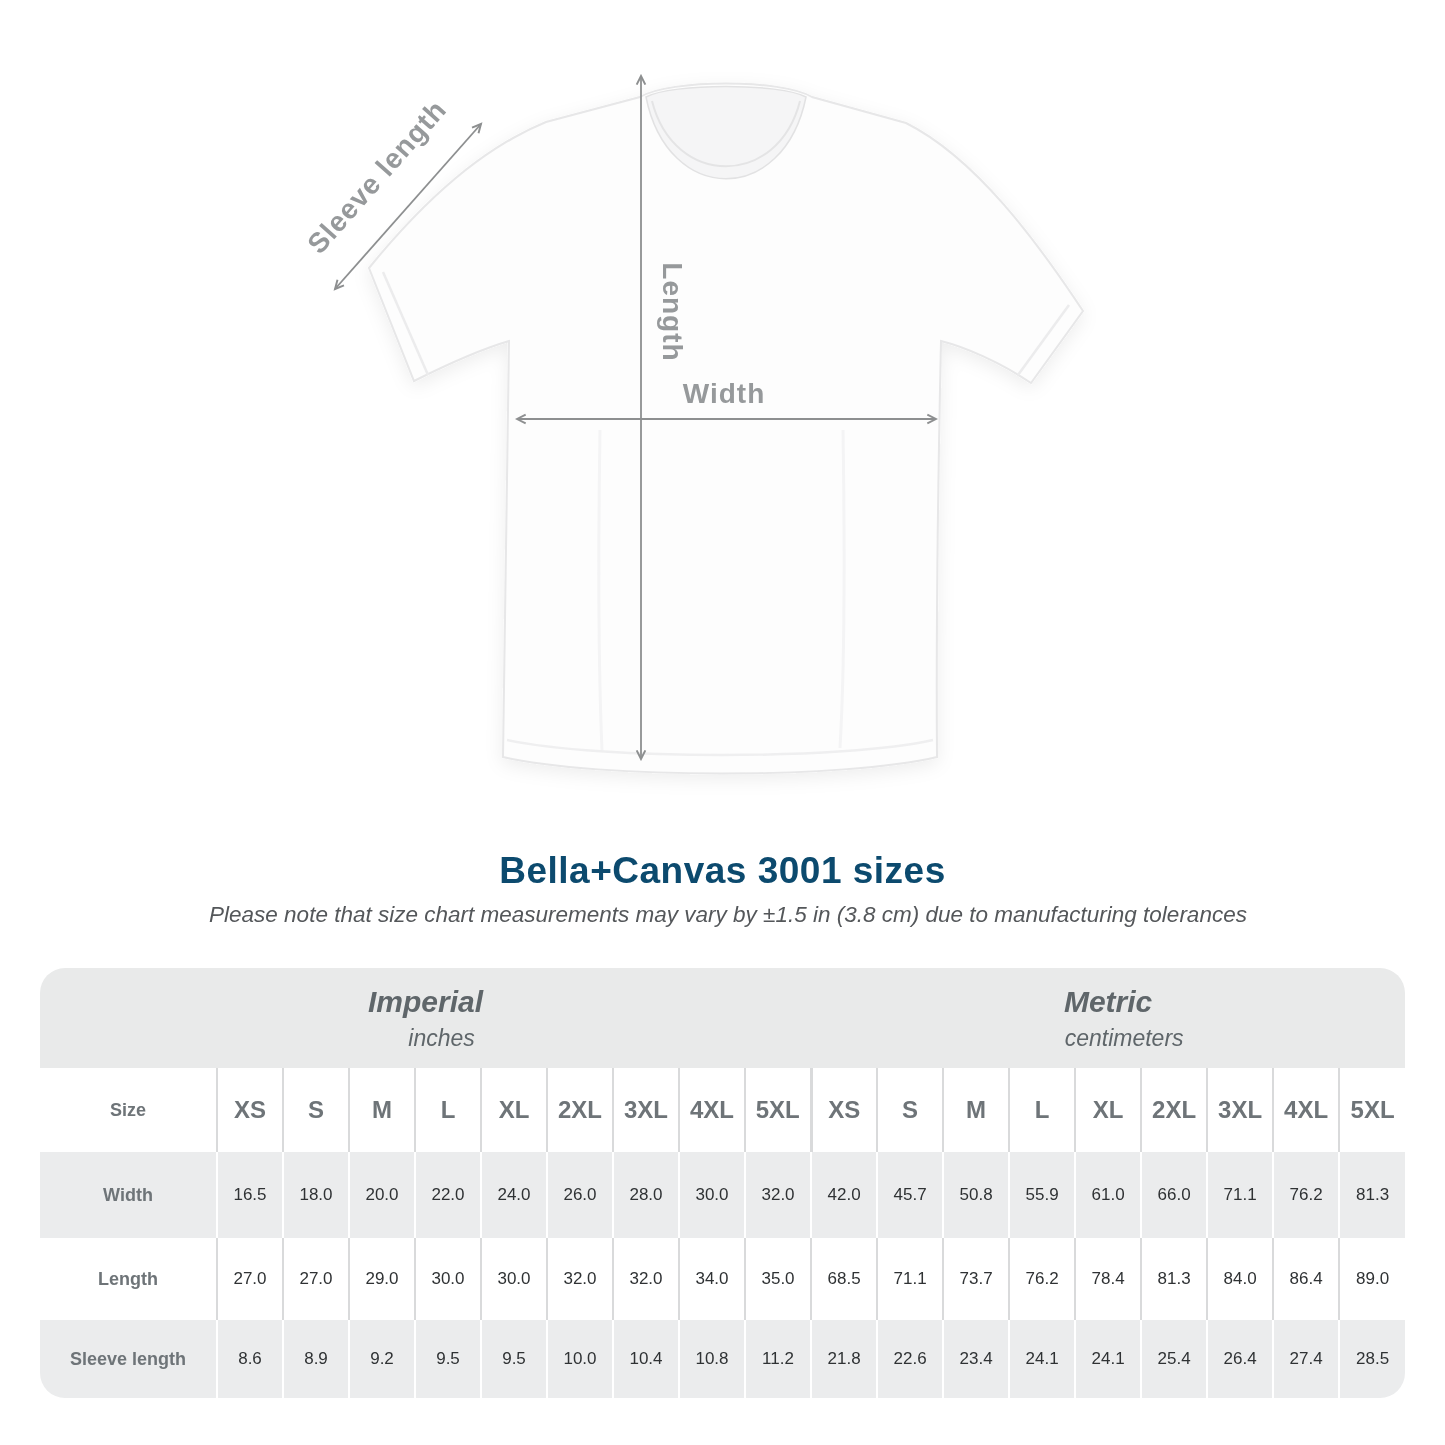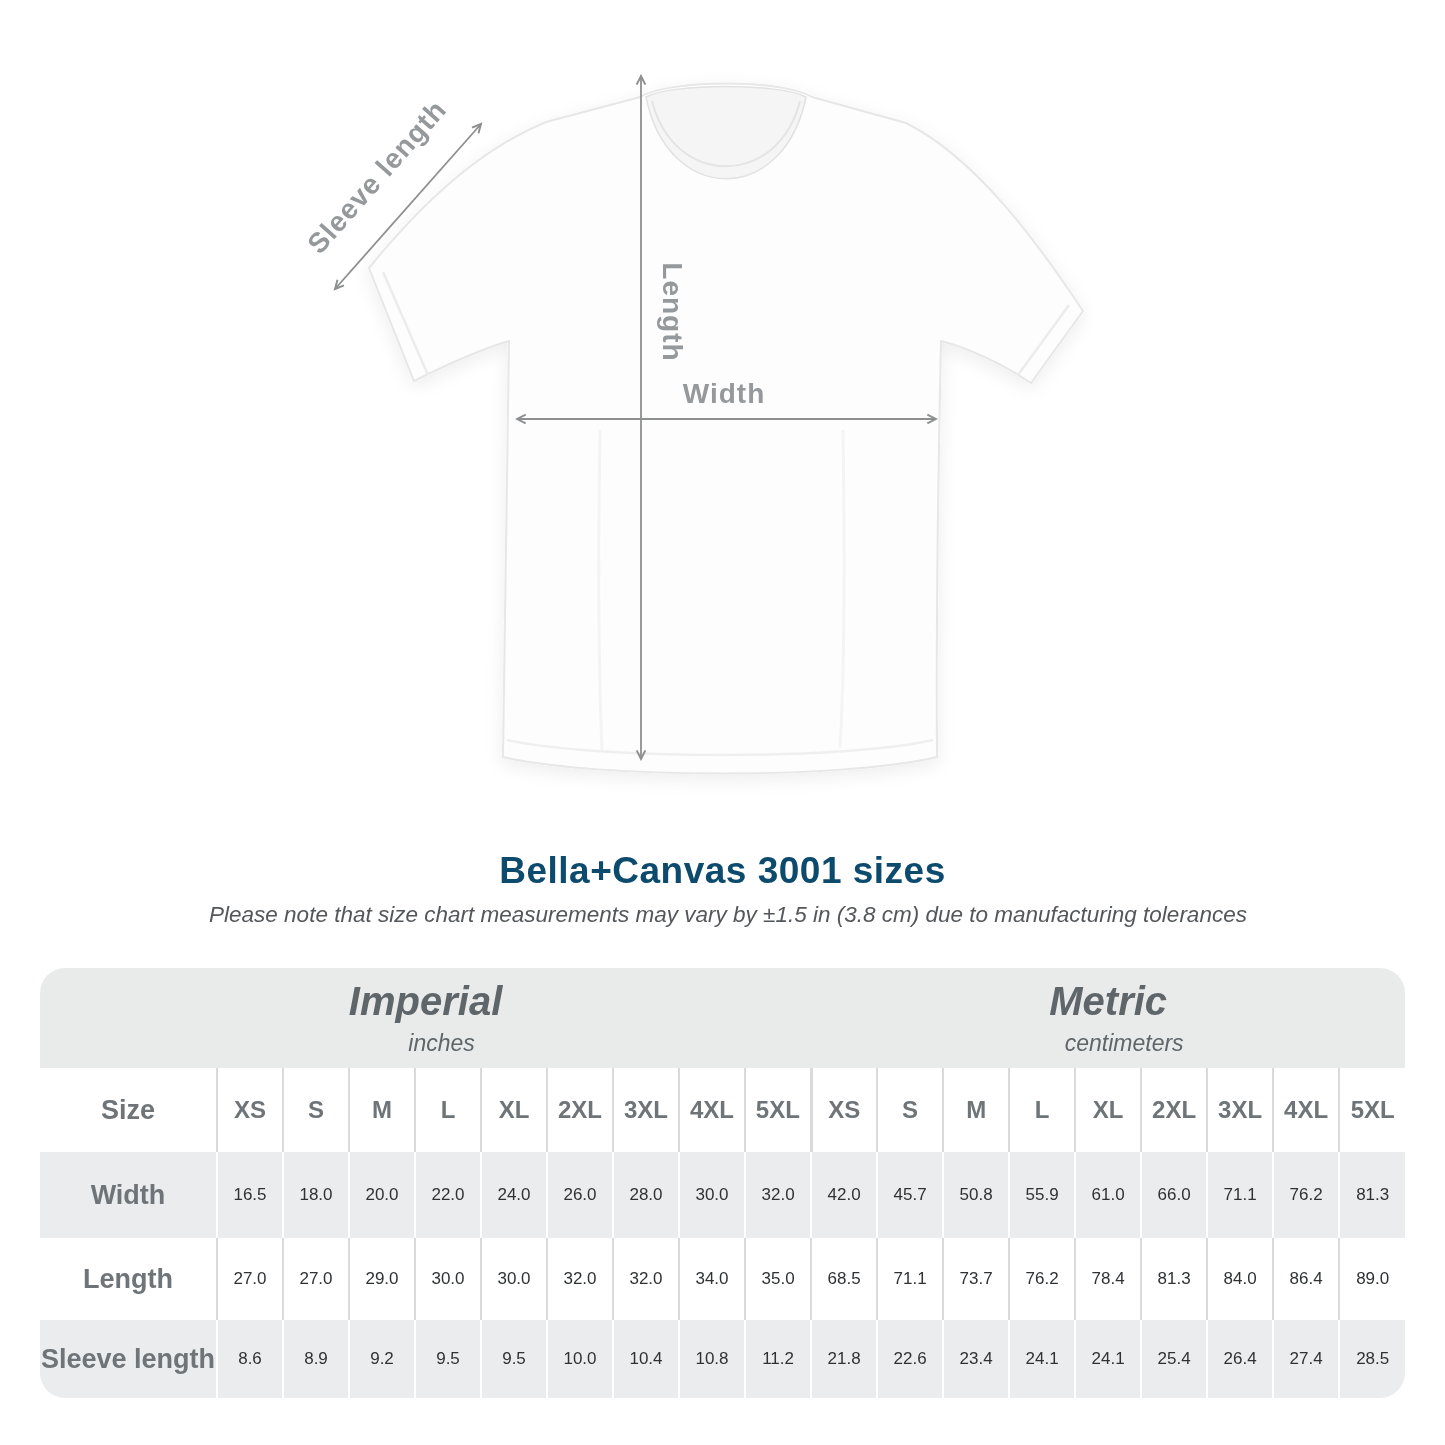--- a/index.html
+++ b/index.html
@@ -22,28 +22,28 @@
 
   .table-wrap{
     width:1365px;margin:40px 40px 0 40px;
     border-radius:25px;overflow:hidden;background:#ffffff;
   }
   table{border-collapse:collapse;table-layout:fixed;width:1365px;}
   col.c-label{width:177px;}
   col.c-data{width:66px;}
 
   tr.band th{background:#e9eaea;height:100px;vertical-align:middle;border:none;padding:0;}
-  .unit-name{font-size:40px;font-weight:bold;font-style:italic;color:#5f666a;line-height:1.1;}
+  .unit-name{font-size:30px;font-weight:bold;font-style:italic;color:#5f666a;line-height:1.1;}
   .unit-sub{font-size:23px;font-style:italic;color:#5f666a;margin-top:7px;font-weight:normal;padding-left:32px;}
 
   th,td{text-align:center;vertical-align:middle;padding:0;}
   tr.sizes{height:84px;}
   tr.sizes th{background:#ffffff;}
   th.sz{font-size:24px;font-weight:bold;color:#6e7478;}
-  th.lbl{font-size:27px;font-weight:bold;color:#6e7478;}
+  th.lbl{font-size:18px;font-weight:bold;color:#6e7478;}
   td.val{font-size:17px;font-weight:normal;color:#2f3234;}
 
   tr.r-width{height:86px;}
   tr.r-length{height:82px;}
   tr.r-sleeve{height:78px;}
 
   
   tr.plain th.sz, tr.plain td.val{border-left:2px solid #d9dadb;}
   tr.striped th.lbl, tr.striped td.val{background:#ebeced;}
   tr.striped td.val{border-left:2px solid #ffffff;}

